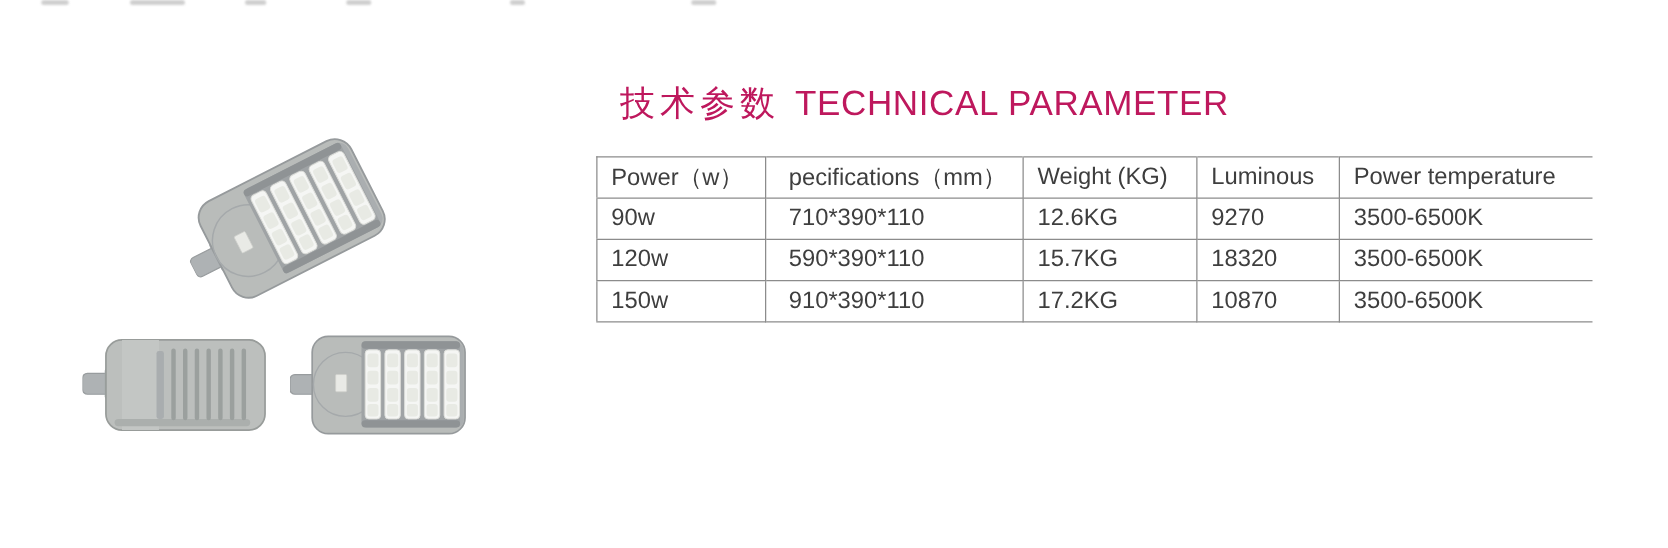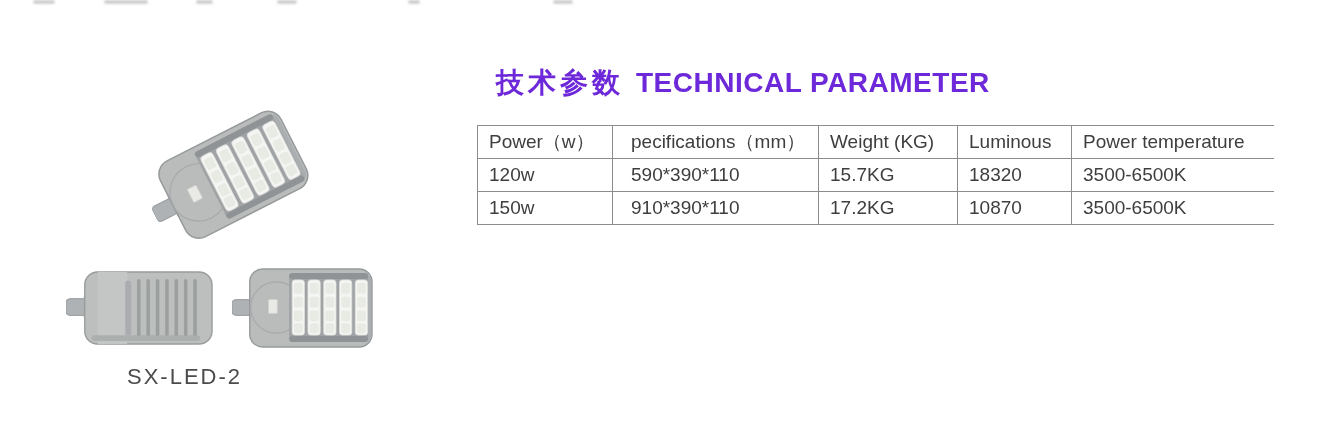--- a/index.html
+++ b/index.html
@@ -4,21 +4,21 @@
 <style>
   html,body{margin:0;padding:0;background:#ffffff;}
   .page{
     position:relative;width:1334px;height:438px;background:#ffffff;
     font-family:"Liberation Sans","DejaVu Sans",sans-serif;overflow:hidden;
   }
   
   .artifact{position:absolute;top:0;height:4px;background:#c4c4c4;border-radius:2px;filter:blur(1px);opacity:.8;}
 
   
-  .title{position:absolute;left:496px;top:64px;font-size:28px;font-weight:bold;color:#6d28d9;white-space:nowrap;}
+  .title{position:absolute;left:496px;top:64px;font-size:28px;font-weight:normal;color:#be185d;white-space:nowrap;}
   .title .cn{letter-spacing:4px;margin-right:12px;}
   .title .en{letter-spacing:.5px;}
 
   
   table.spec{
     position:absolute;left:477px;top:125px;width:796px;
     border-collapse:collapse;table-layout:fixed;
     font-size:19px;color:#3e3e3e;
     border-top:1px solid #8c8c8c;border-left:1px solid #8c8c8c;
   }
@@ -148,21 +148,20 @@
         <rect x="110.8" y="31" width="9" height="11" rx="2.3"></rect>
         <rect x="110.8" y="45" width="9" height="11" rx="2.3"></rect>
         <rect x="110.8" y="58" width="9" height="10" rx="2.3"></rect>
       <rect x="126.8" y="17" width="9" height="11" rx="2.3"></rect>
         <rect x="126.8" y="31" width="9" height="11" rx="2.3"></rect>
         <rect x="126.8" y="45" width="9" height="11" rx="2.3"></rect>
         <rect x="126.8" y="58" width="9" height="10" rx="2.3"></rect>
     </g>
   </svg>
 
-  <div class="model-label">SX-LED-2</div>
 
   <div class="title">
     <span class="cn">技术参数</span><span class="en">TECHNICAL PARAMETER</span>
   </div>
 
   <table class="spec">
     <colgroup>
       <col style="width:135px">
         <col style="width:206px">
         <col style="width:139px">
@@ -171,20 +170,27 @@
     </colgroup>
     <tbody>
     <tr class="h2">
       <td class="vr">Power（w）</td>
       <td class="vr c2">pecifications（mm）</td>
       <td class="vr">Weight (KG)</td>
       <td class="vr">Luminous</td>
       <td>Power temperature</td>
     </tr>
     <tr class="d">
+      <td class="vr">90w</td>
+      <td class="vr c2">710*390*110</td>
+      <td class="vr">12.6KG</td>
+      <td class="vr">9270</td>
+      <td>3500-6500K</td>
+    </tr>
+    <tr class="d">
       <td class="vr">120w</td>
       <td class="vr c2">590*390*110</td>
       <td class="vr">15.7KG</td>
       <td class="vr">18320</td>
       <td>3500-6500K</td>
     </tr>
     <tr class="d">
       <td class="vr">150w</td>
       <td class="vr c2">910*390*110</td>
       <td class="vr">17.2KG</td>

